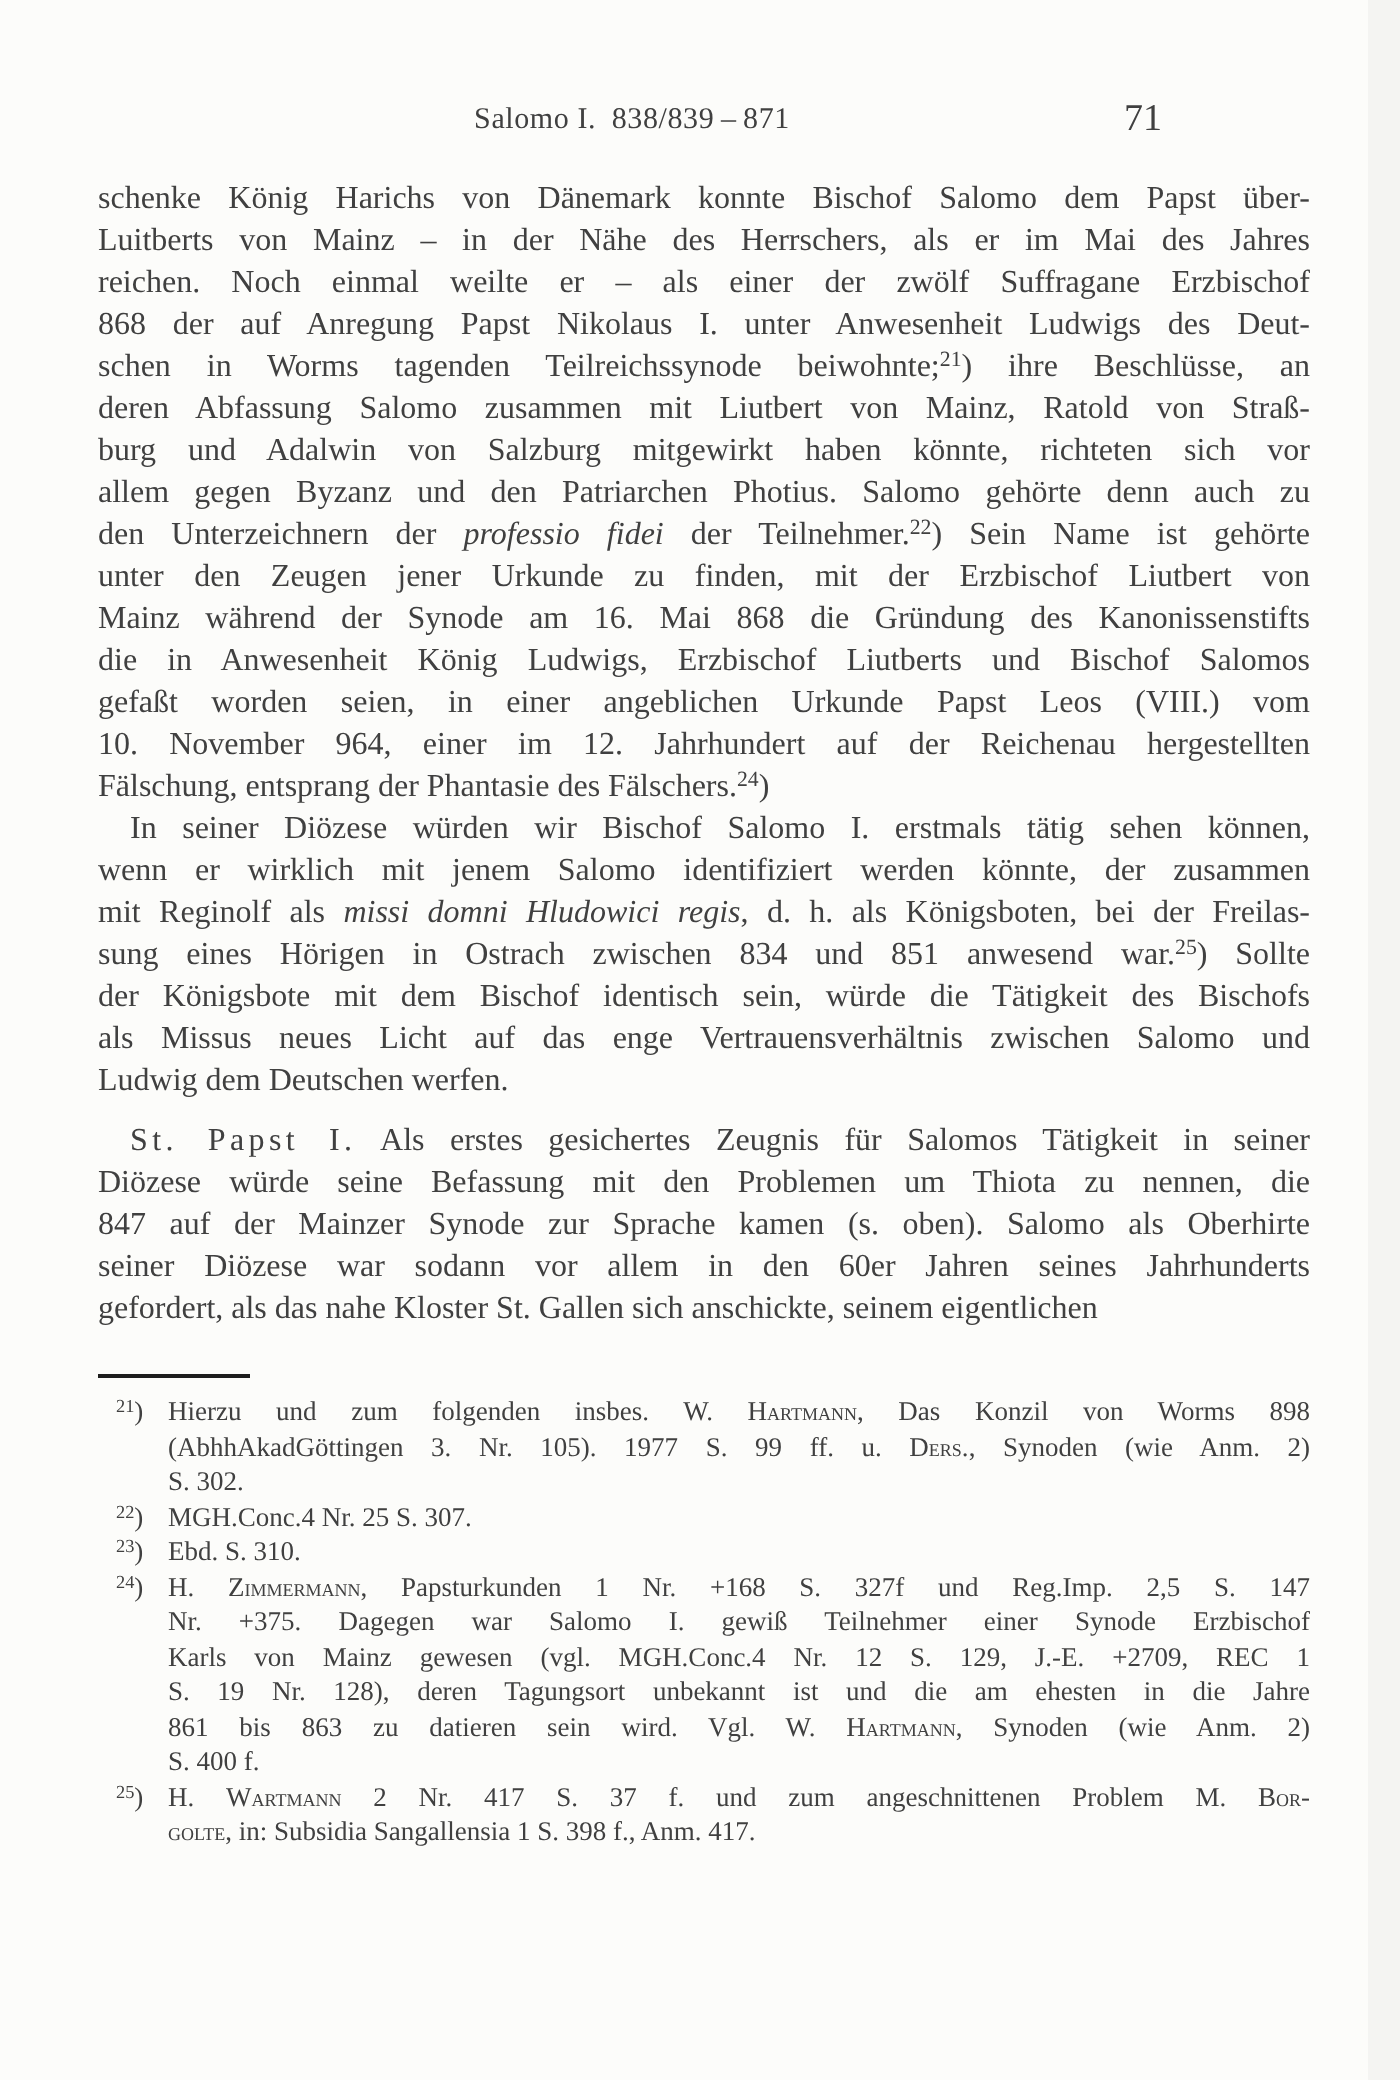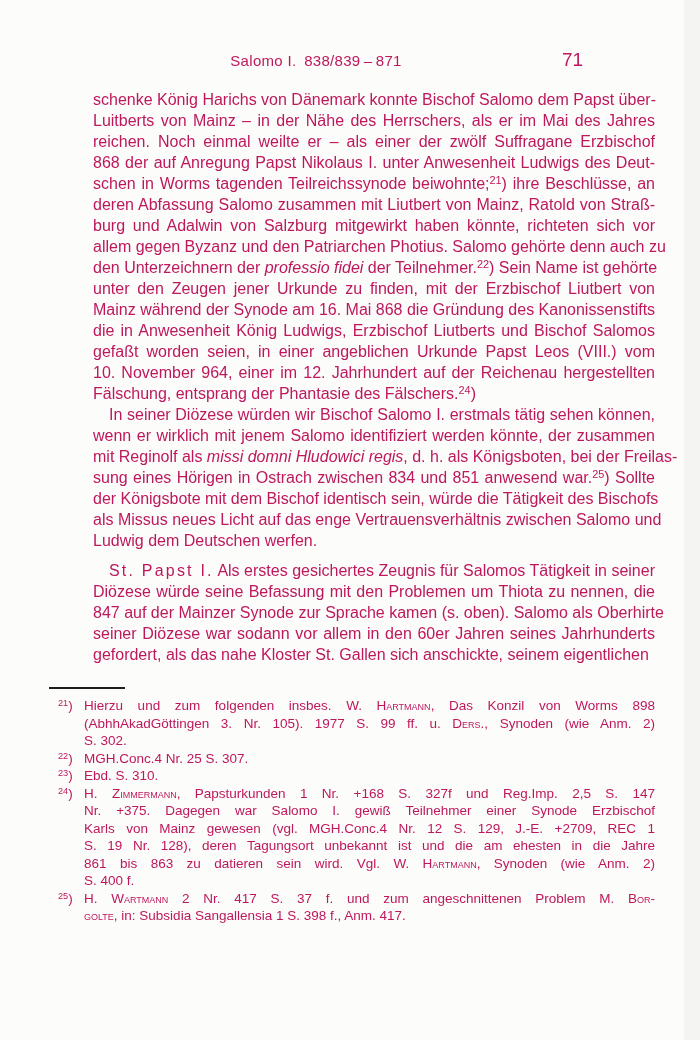--- a/index.html
+++ b/index.html
@@ -1,41 +1,40 @@
 <!DOCTYPE html>
 <html><head>
 <meta charset="utf-8">
 <style>
   html, body { margin: 0; padding: 0; background: #f4f4f2; }
   .page {
     position: relative;
     width: 684px;
     height: 1040px;
     background: #fcfcfa;
-    font-family: Liberation Sans, sans-serif;
-    color: #be185d;
+    font-family: Liberation Serif, serif;
+    color: #404040;
     overflow: hidden;
   }
   
   .running-header { position: absolute; top: 51px; left: 49px; width: 606px; height: 22px; font-size: 15px; }
   .header-title {
     position: absolute; left: 0; top: 1px; width: 534px;
     text-align: center; letter-spacing: 0.3px; white-space: pre;
   }
   .page-number { position: absolute; left: 513px; top: -2px; font-size: 19px; text-align: right; }
 
   
   .body-text { position: absolute; top: 89px; left: 49px; width: 606px; font-size: 16px; }
   .paragraph { margin: 0; }
   .paragraph.gap { margin-top: 9px; }
   .bline {
     height: 21px; line-height: 21px;
     text-align: justify; text-align-last: justify;
     white-space: nowrap;
-    margin-left: 44px;
   }
   .bline.last { text-align-last: left; }
   .bline.indent { text-indent: 16px; }
 
   
   .seg-i  { font-style: italic; }
   .seg-sc { font-variant: small-caps; }
   .seg-sp { letter-spacing: 2.2px; }
   .seg-sup { font-size: 0.68em; position: relative; top: -0.42em; letter-spacing: 0; }
 

